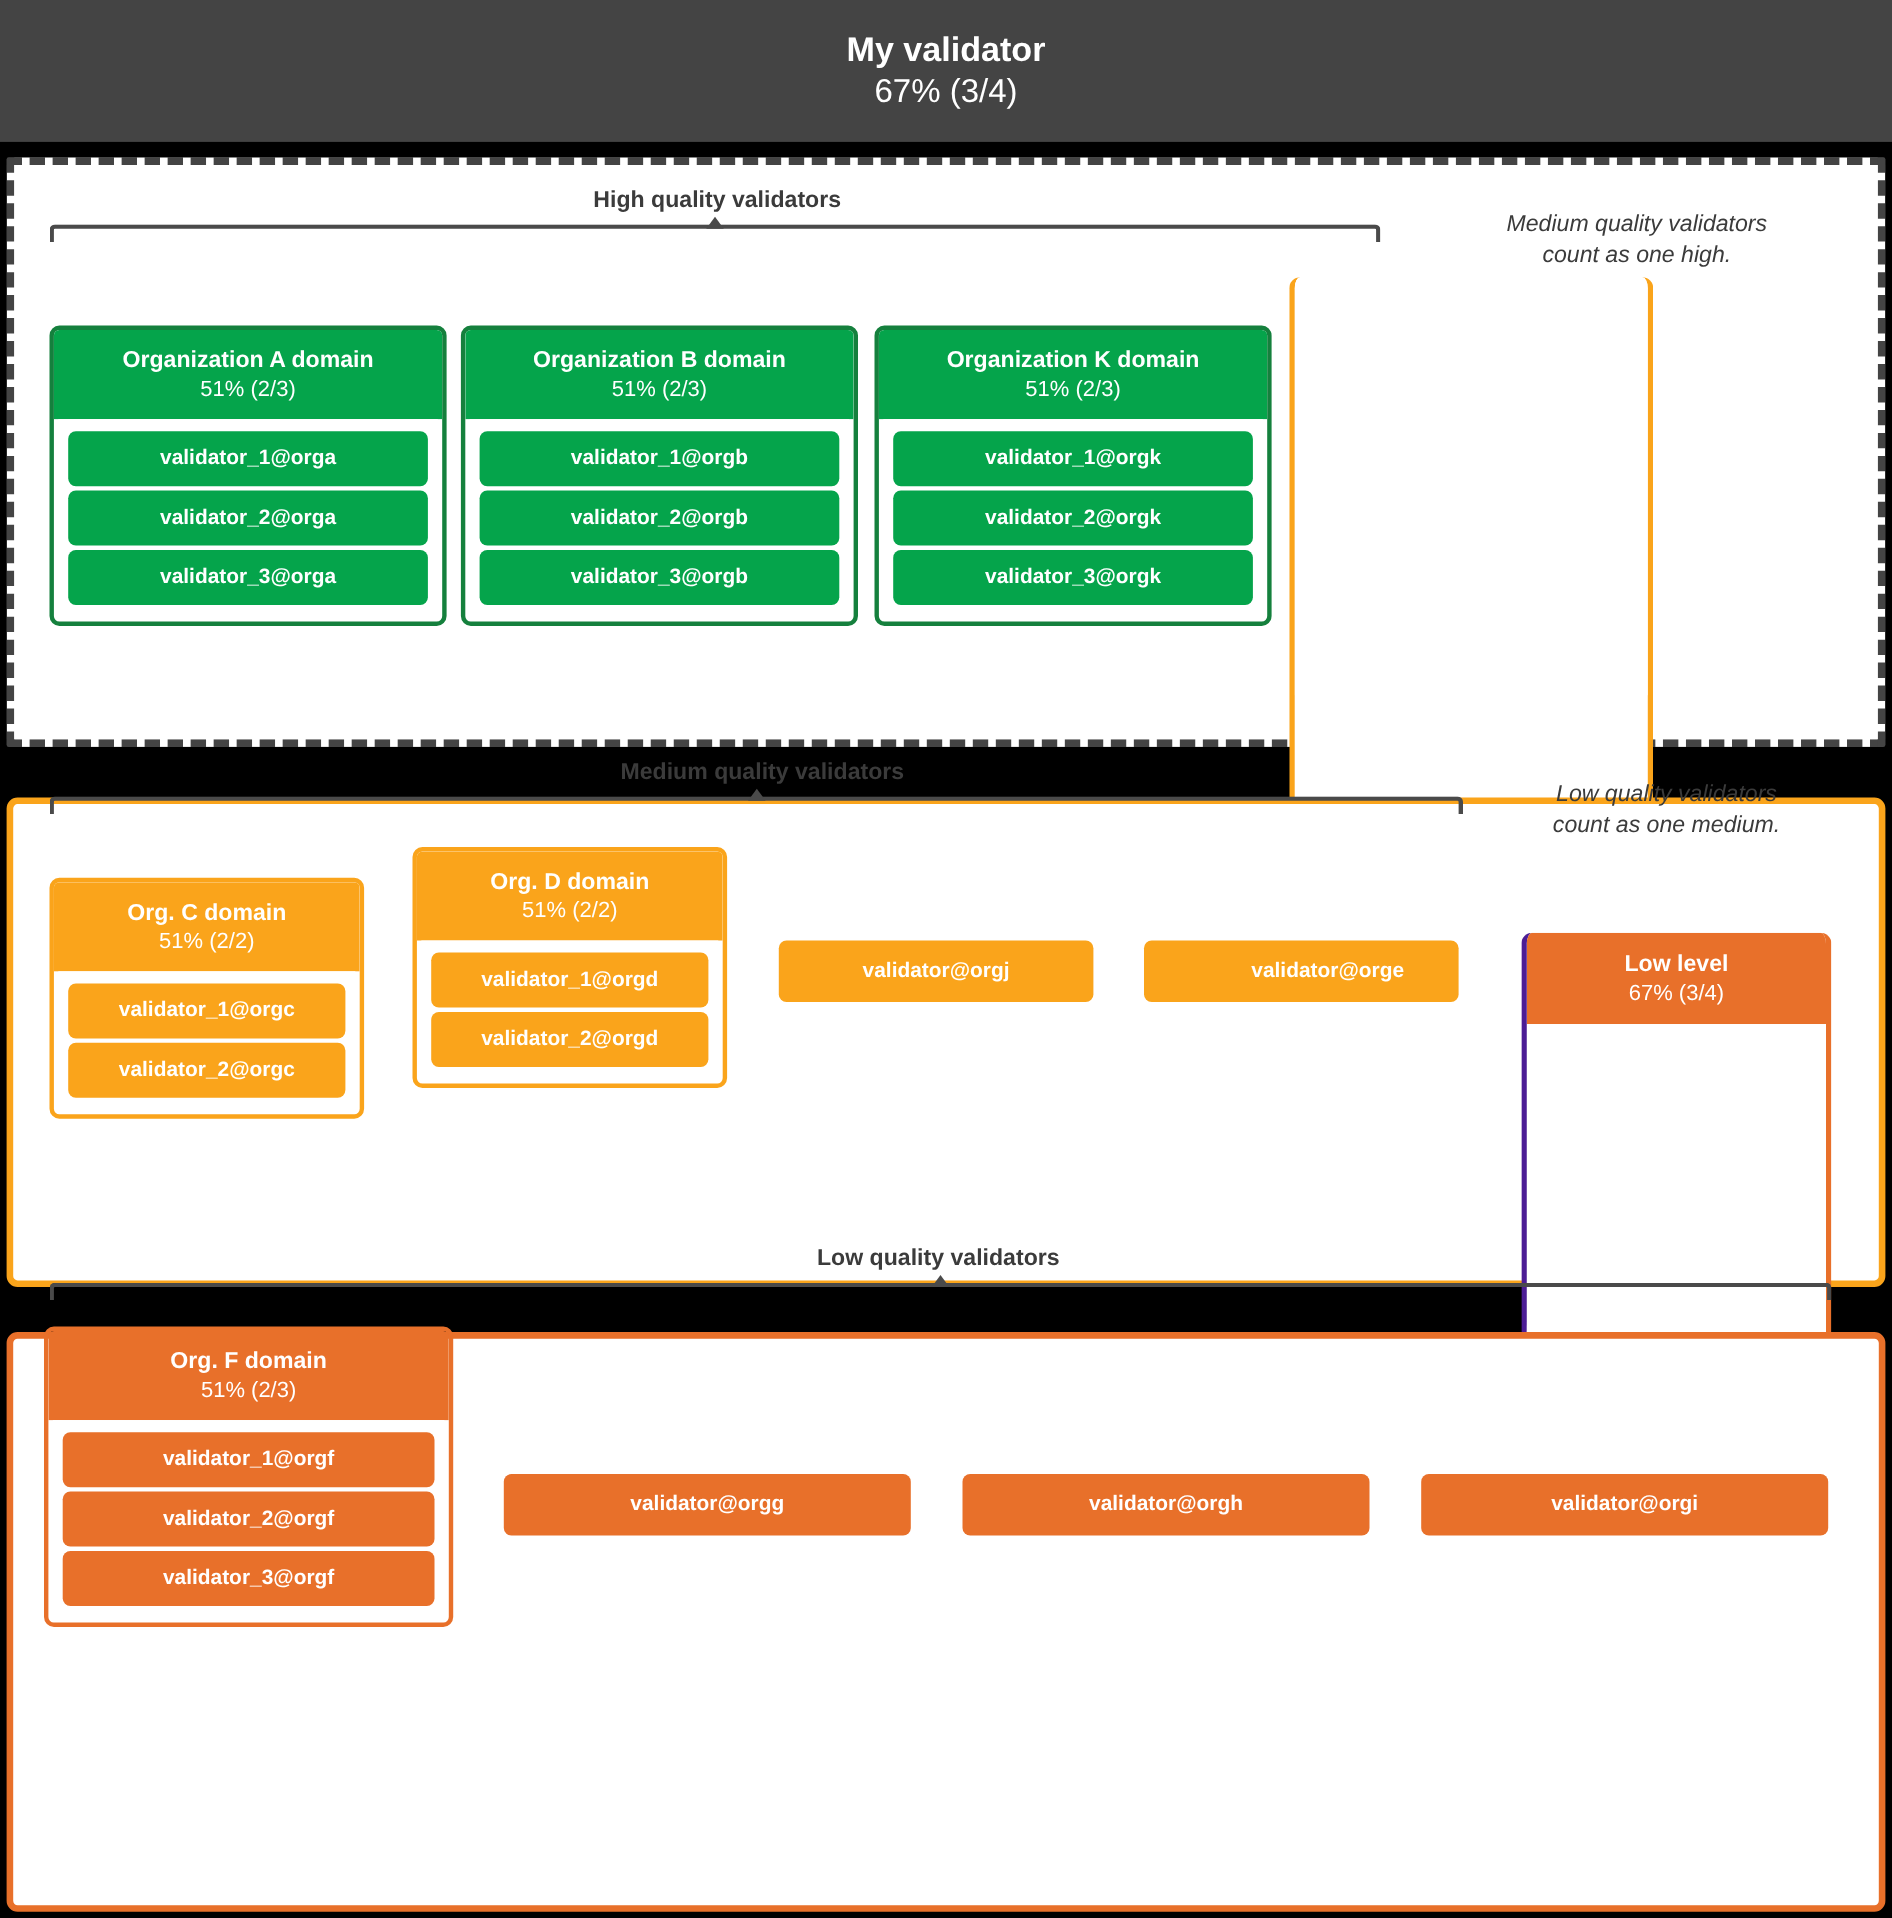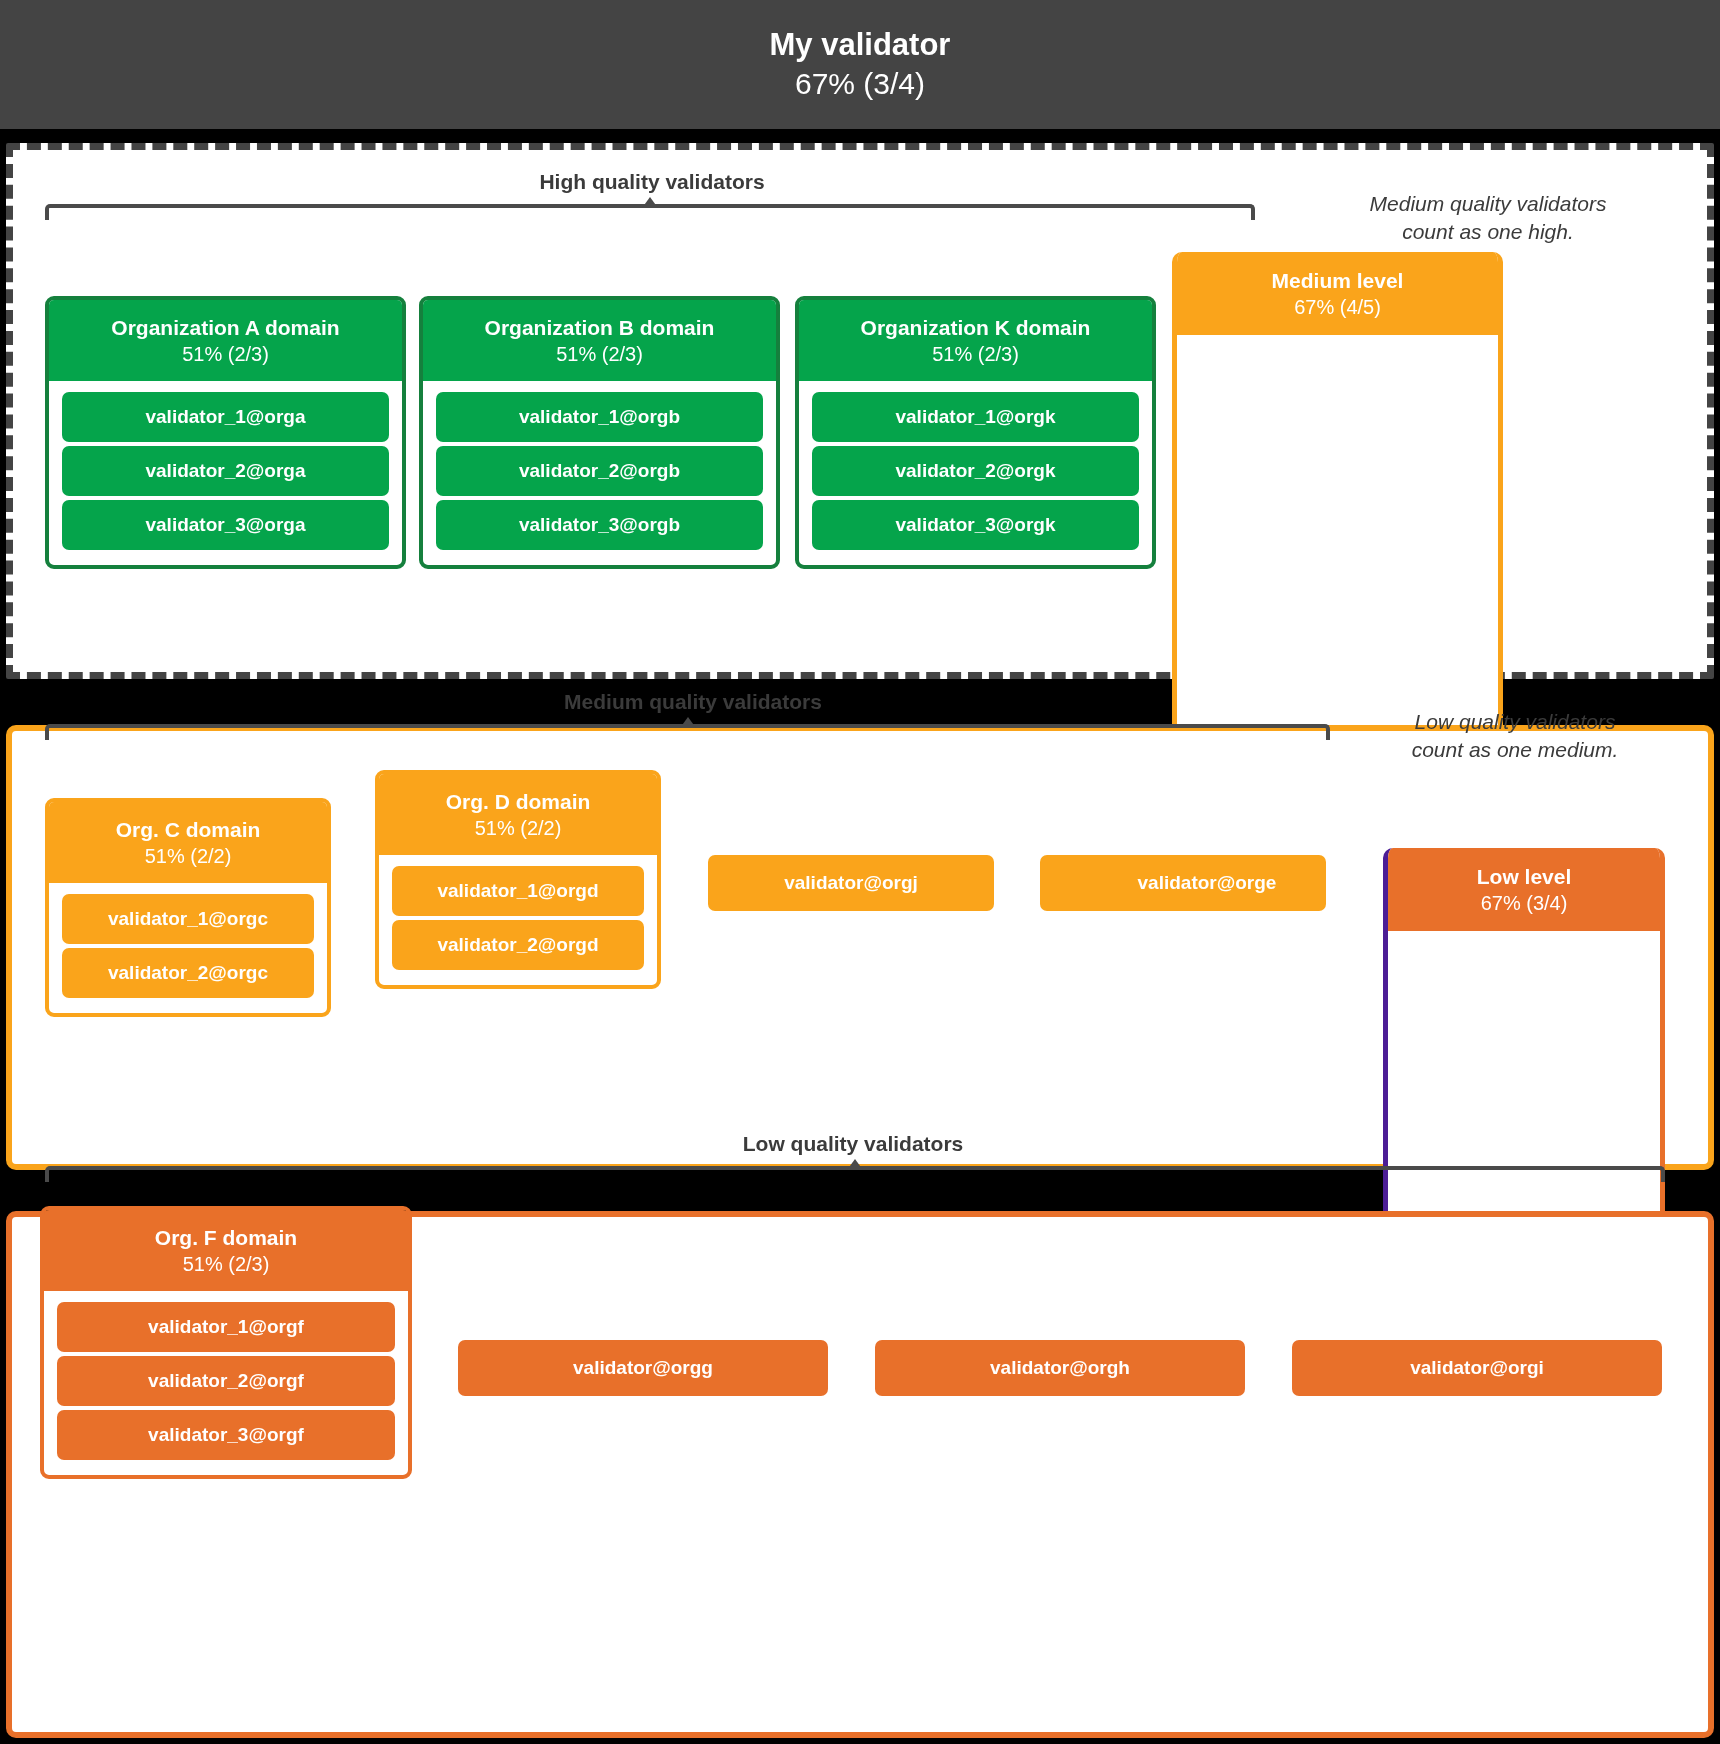--- a/index.html
+++ b/index.html
@@ -159,24 +159,20 @@
     <div class="p">51% (2/3)</div>
   </div>
   <div class="org-body">
     <div class="chip green">validator_1@orgk</div>
     <div class="chip green">validator_2@orgk</div>
     <div class="chip green">validator_3@orgk</div>
   </div>
 </div>
 
 <div class="level sbd-orange" style="left:1172px; top:252px; width:331px; height:480px;">
-  <div class="level-head orange" style="margin:-0px -0px 0 -0px;">
-    <div class="t">Medium level</div>
-    <div class="p">67% (4/5)</div>
-  </div>
   <div class="level-body" style="height:380px;"></div>
 </div>
 
 <div class="panel panel-medium"></div>
 
 <div class="group-caption" style="left:693px; top:690px;">Medium quality validators</div>
 <div class="brace" style="left:45px; top:724px; width:1285px;"></div>
 
 <div class="note" style="left:1515px; top:708px; width:420px;">Low quality validators
 count as one medium.</div>

